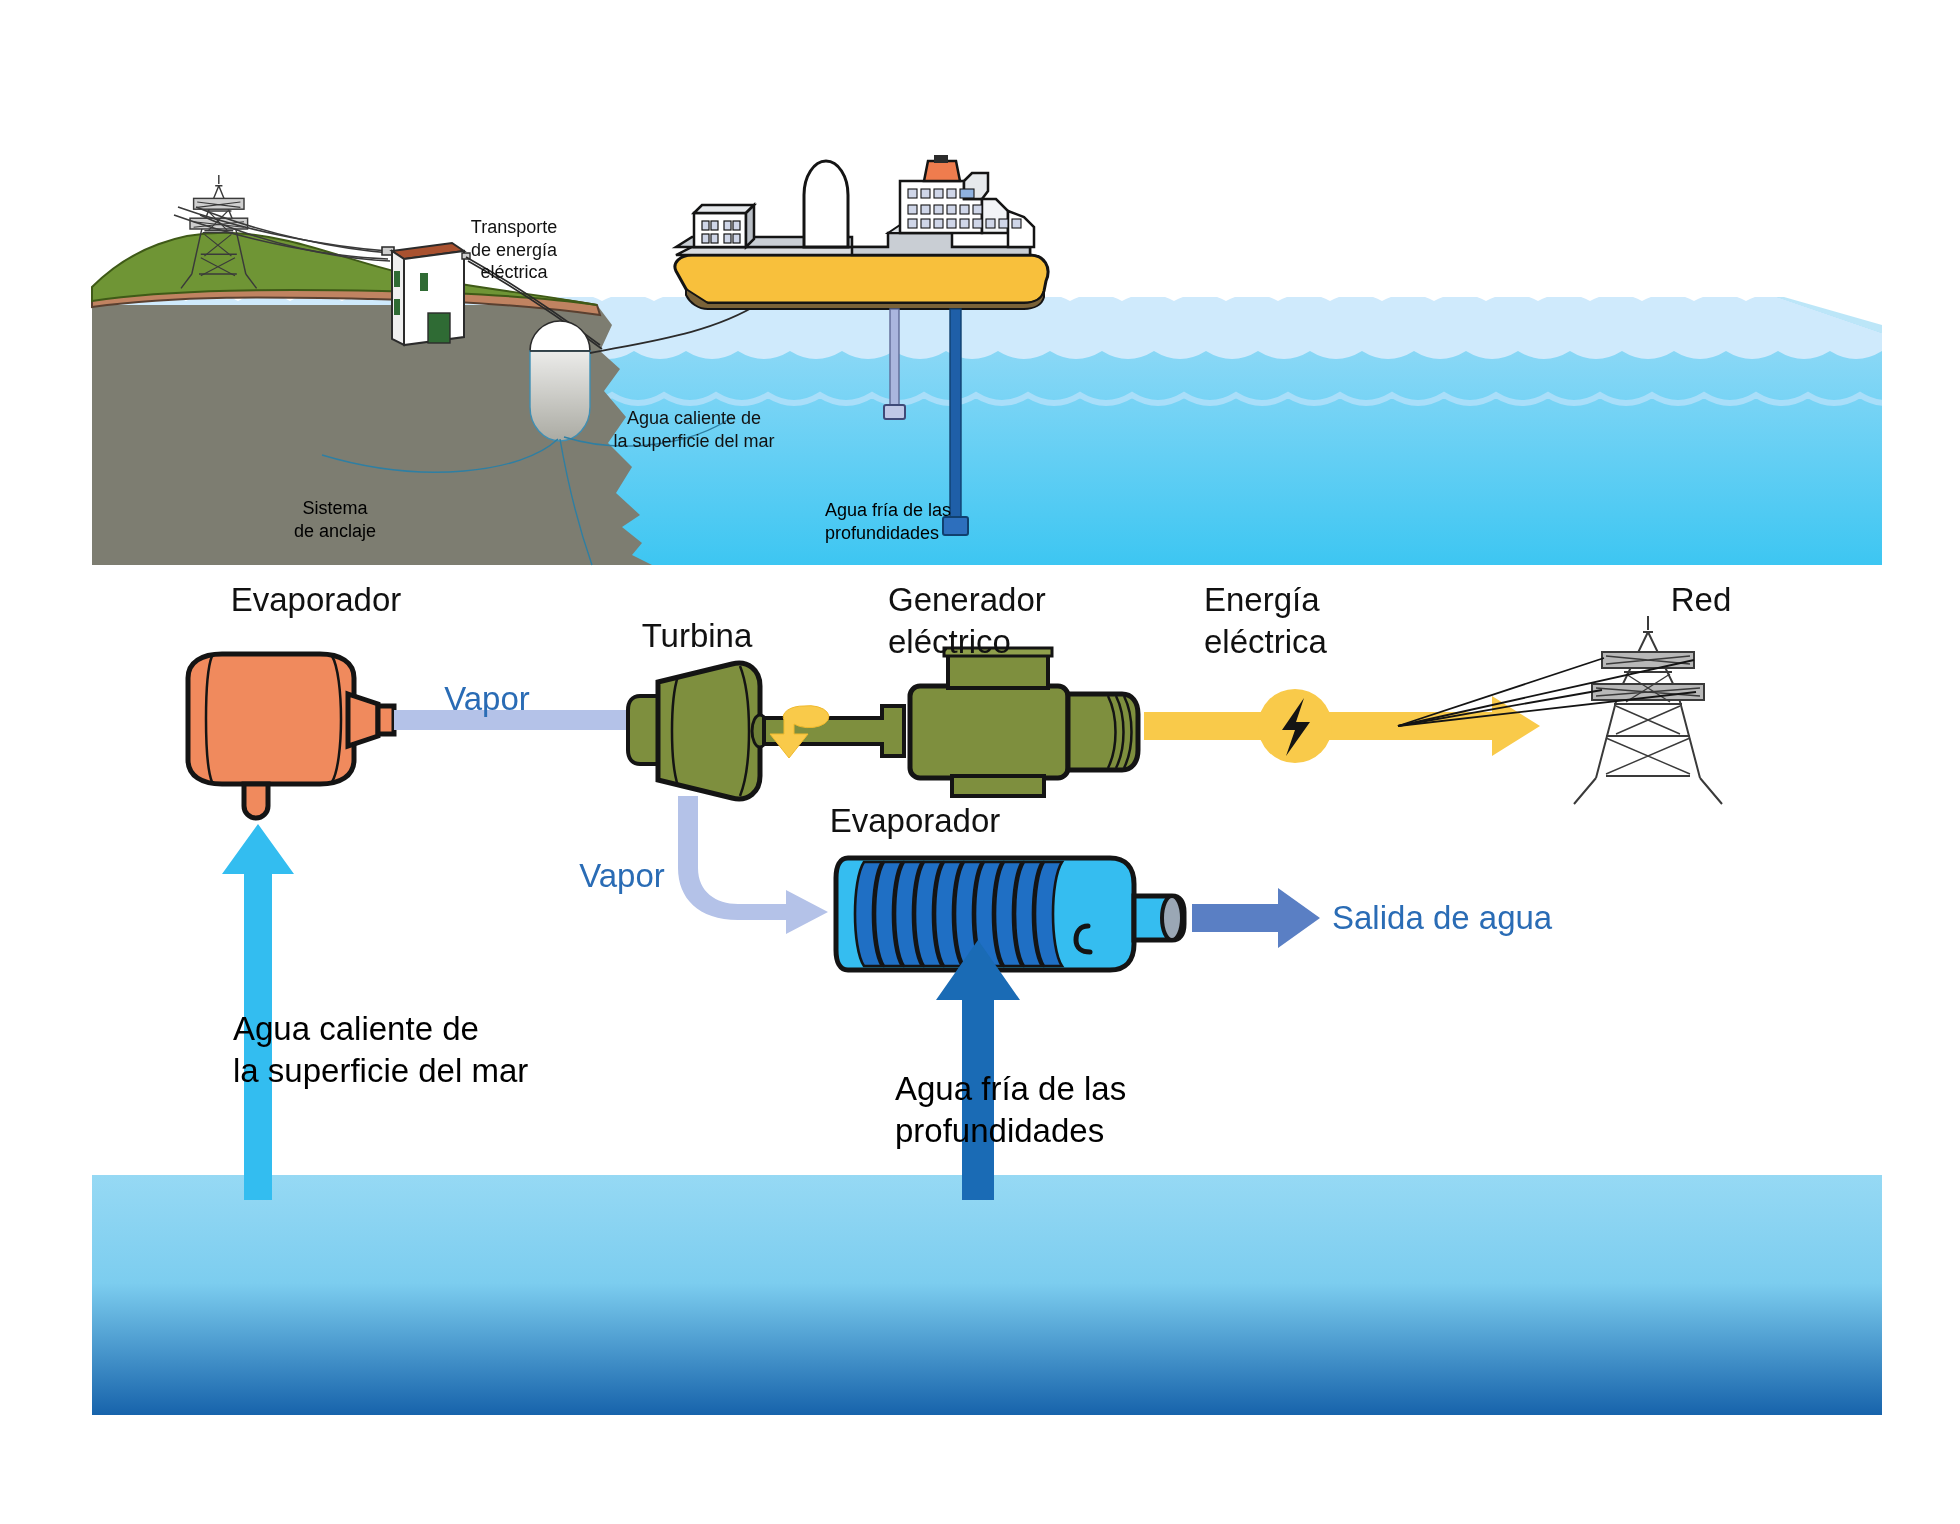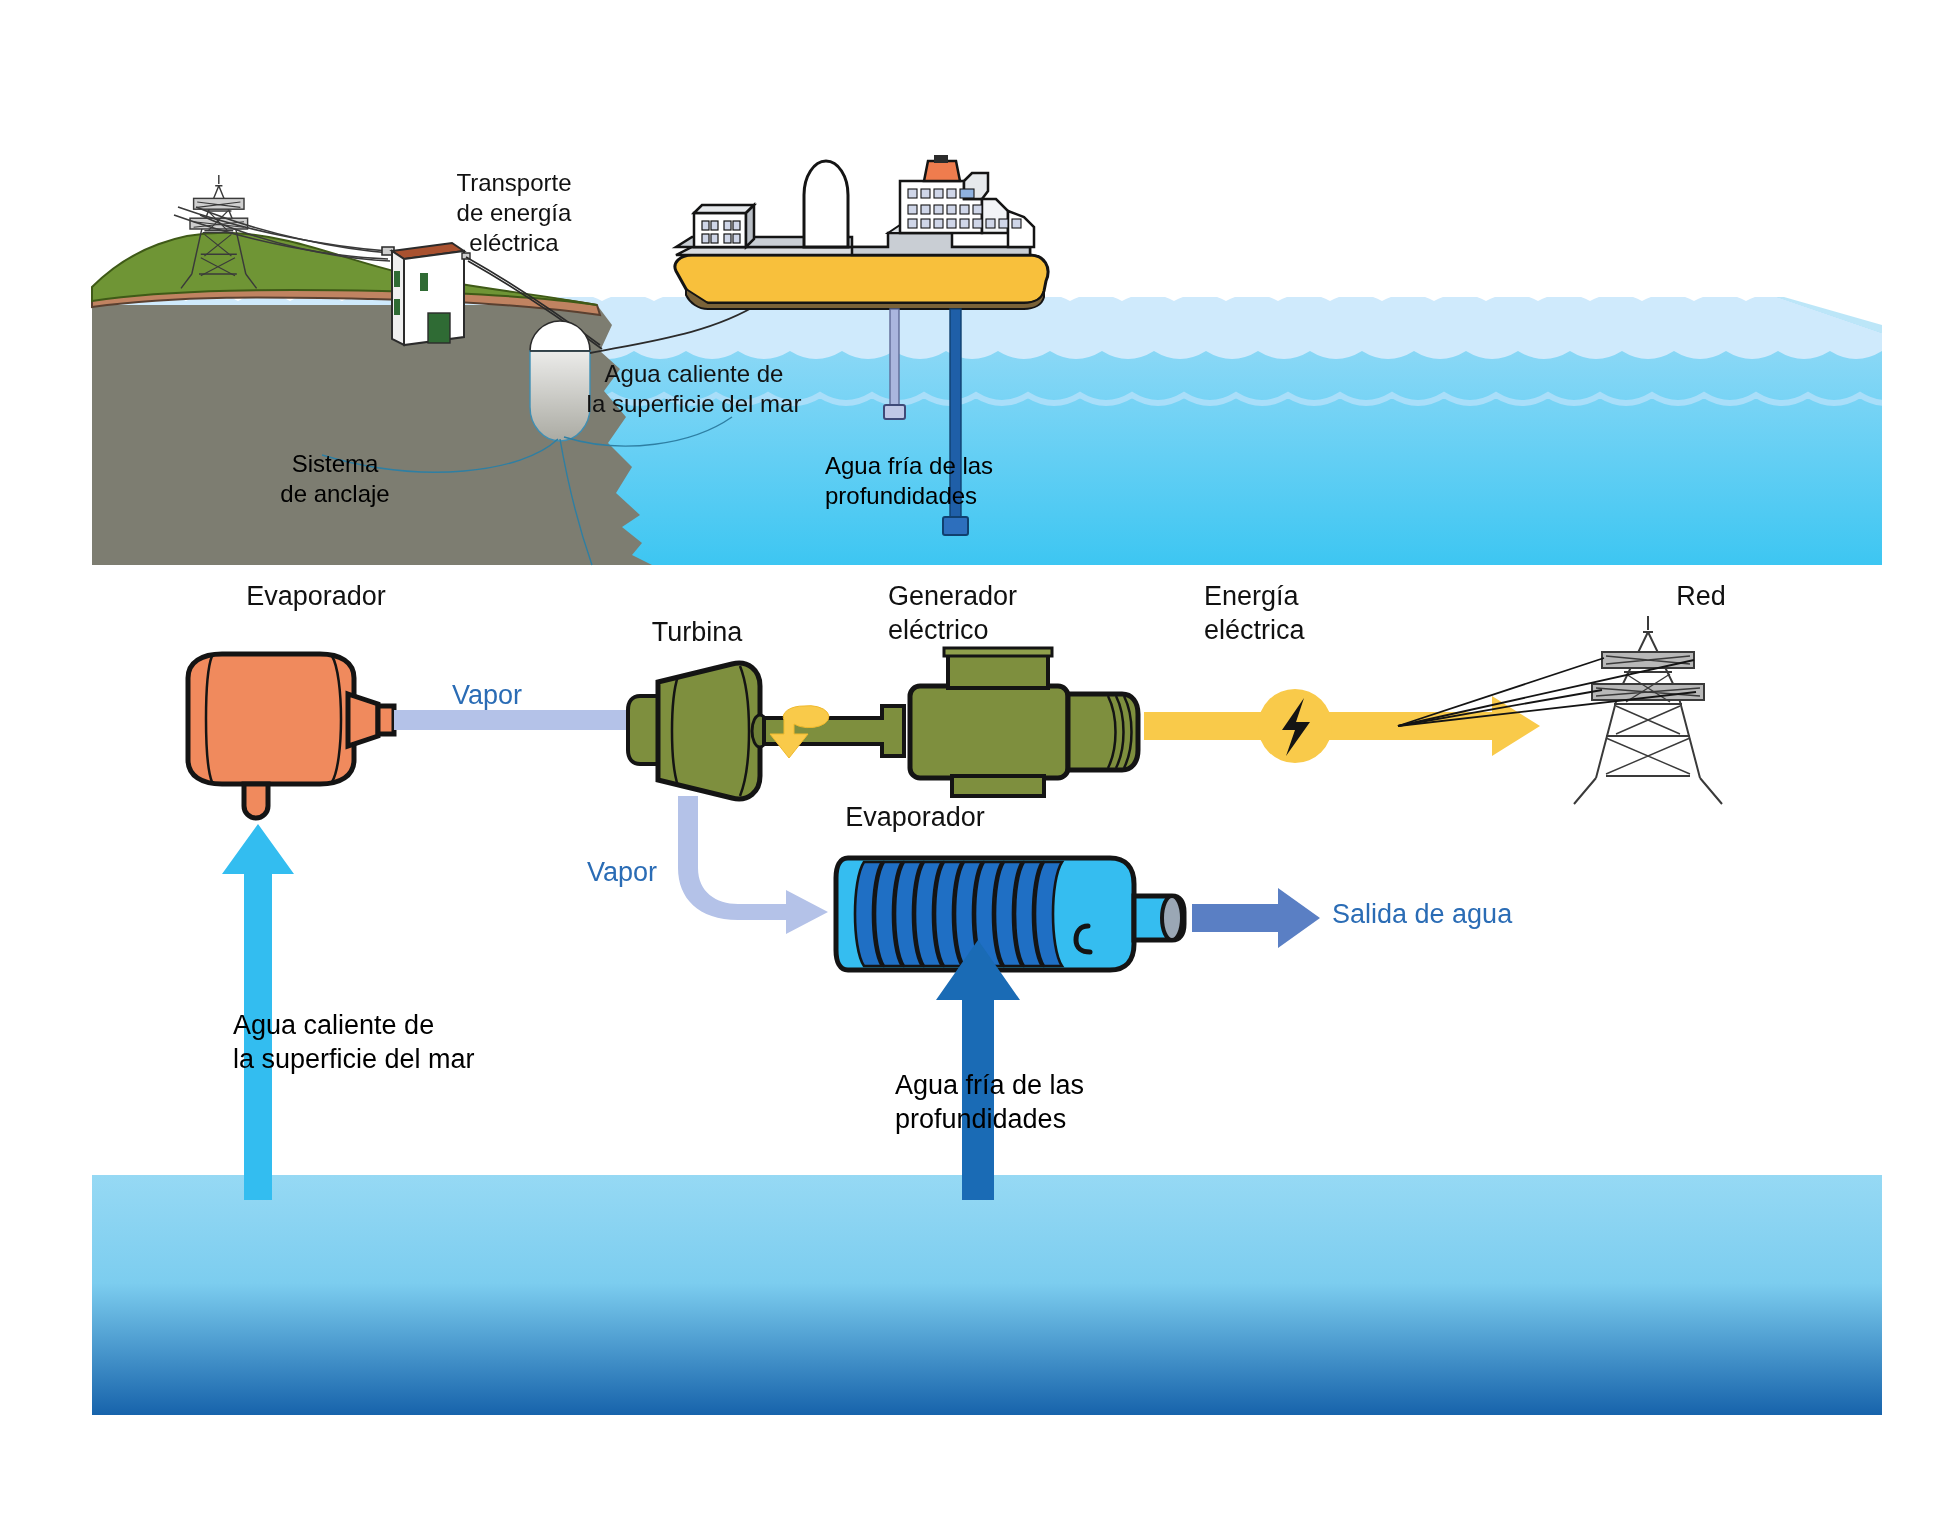--- a/index.html
+++ b/index.html
@@ -23,22 +23,22 @@
   .panel-top{position:absolute;left:92px;top:155px;width:1790px;height:410px;}
   .panel-bottom{position:absolute;left:92px;top:600px;width:1790px;height:860px;}
 
   svg{display:block;overflow:visible;}
 
   
   .lbl{position:absolute;white-space:pre;line-height:1.26;}
   .lbl.dark{color:#111111;}
   .lbl.white{color:#000000;}
   .lbl.blue{color:#2a6cb5;}
-  .t-21{font-size:24px;}
-  .t-22{font-size:27px;}
+  .t-21{font-size:18px;margin-top:48px;}
+  .t-22{font-size:33px;}
   .ctr{text-align:center;transform:translateX(-50%);}
 </style>
 </head>
 <body>
 
 <div id="root">
 
 
   <div class="panel-top">
     <svg width="1790" height="410" viewBox="0 0 1790 410">

